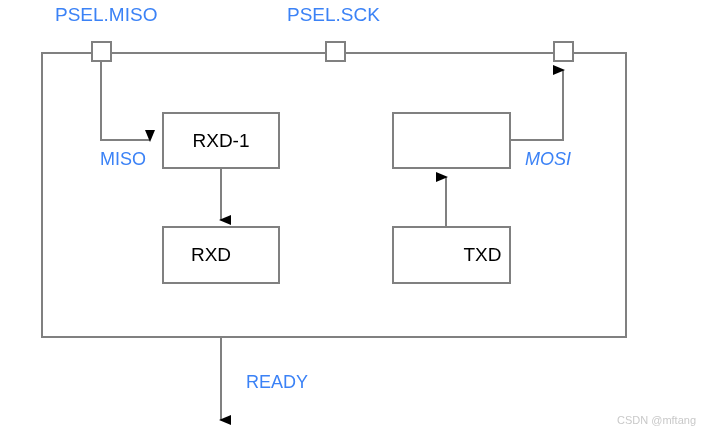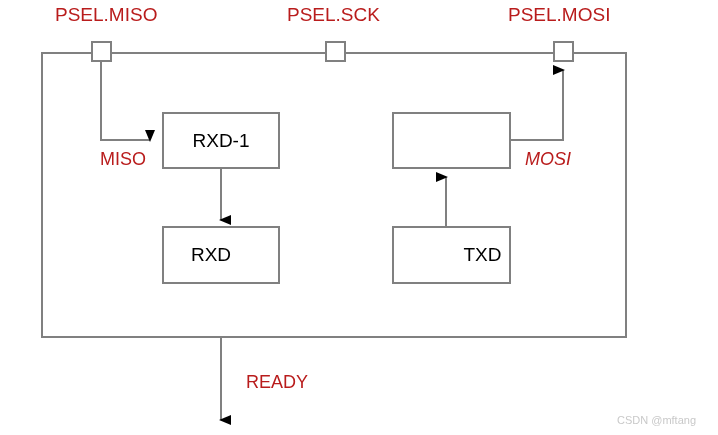--- a/index.html
+++ b/index.html
@@ -20,21 +20,21 @@
   svg#diagram {
     position: absolute;
     left: 0;
     top: 0;
     width: 718px;
     height: 435px;
   }
   .lbl {
     position: absolute;
     font-family: "Liberation Sans", sans-serif;
-    color: #b91c1c;
+    color: #3b82f6;
     white-space: nowrap;
     line-height: 1;
   }
   .pin-label {
     font-size: 19px;
   }
   .signal-label {
     font-size: 18px;
   }
   .block-label {
@@ -95,21 +95,20 @@
 
     <line x1="446" y1="227" x2="446" y2="177" stroke="#808080" stroke-width="2" marker-end="url(#arrowUp)"></line>
 
     <polyline points="510,140 563,140 563,70" fill="none" stroke="#808080" stroke-width="2" marker-end="url(#arrowUp)"></polyline>
 
     <line x1="221" y1="337" x2="221" y2="420" stroke="#808080" stroke-width="2" marker-end="url(#arrowDown)"></line>
   </svg>
 
   <div class="lbl pin-label" style="left:55px; top:5px;">PSEL.MISO</div>
   <div class="lbl pin-label" style="left:287px; top:5px;">PSEL.SCK</div>
-  <div class="lbl pin-label" style="left:508px; top:5px;">PSEL.MOSI</div>
 
   <div class="lbl signal-label" style="left:100px; top:150px;">MISO</div>
   <div class="lbl signal-label" style="left:525px; top:150px;font-style:italic;">MOSI</div>
   <div class="lbl signal-label" style="left:246px; top:373px;">READY</div>
 
   <div class="block-text-wrap block-label" style="left:163px; top:113px; width:116px; height:55px;">RXD-1</div>
   <div class="block-text-wrap block-label" style="left:163px; top:227px; width:96px; height:56px;">RXD</div>
   <div class="block-text-wrap block-label" style="left:393px; top:227px; width:117px; height:56px;padding-left:31px;">TXD</div>
 
   <div class="watermark" style="left:617px; top:414px;">CSDN @mftang</div>

